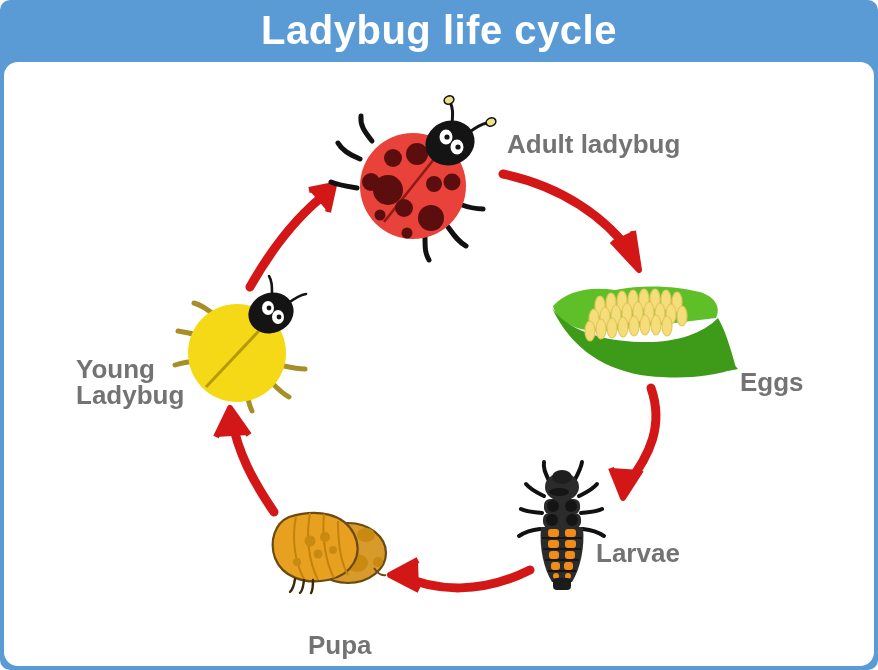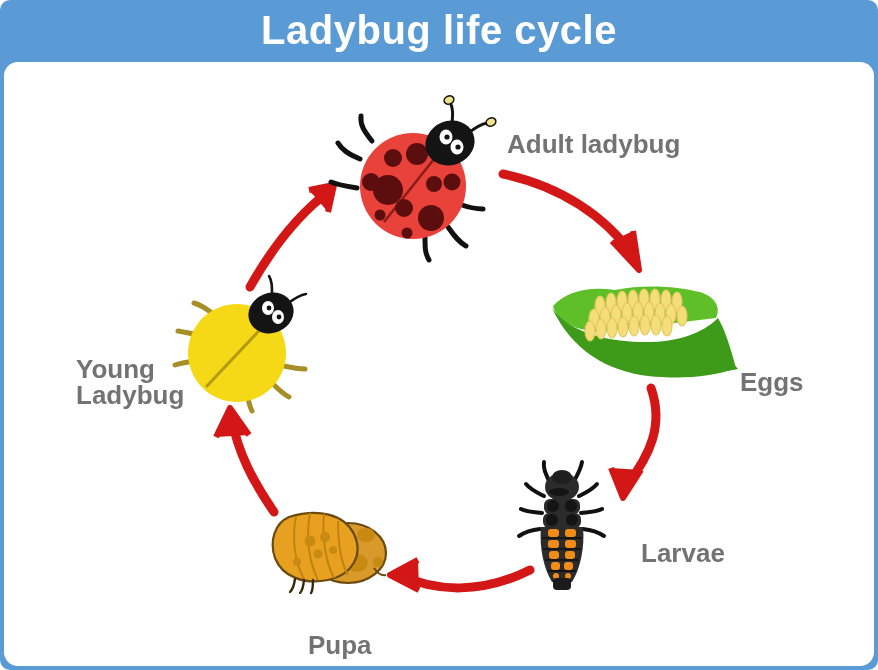--- a/index.html
+++ b/index.html
@@ -61,21 +61,21 @@
     position: absolute;
     color: #737373;
     font-size: 26px;
     font-weight: bold;
     line-height: 26px;
     white-space: pre;
     user-select: none;
   }
   #label-adult  { left: 507px; top: 131px; }
   #label-eggs   { left: 740px; top: 329px; margin-top: 40px; }
-  #label-larvae { left: 641px; top: 540px; }
+  #label-larvae { left: 596px; top: 540px; }
   #label-pupa   { left: 308px; top: 612px; margin-top: 20px; }
   #label-young  { left: 76px;  top: 356px; width: 110px; }
 </style>
 </head>
 <body>
 
 <div id="page">
 
   <div id="card-frame"></div>
 

